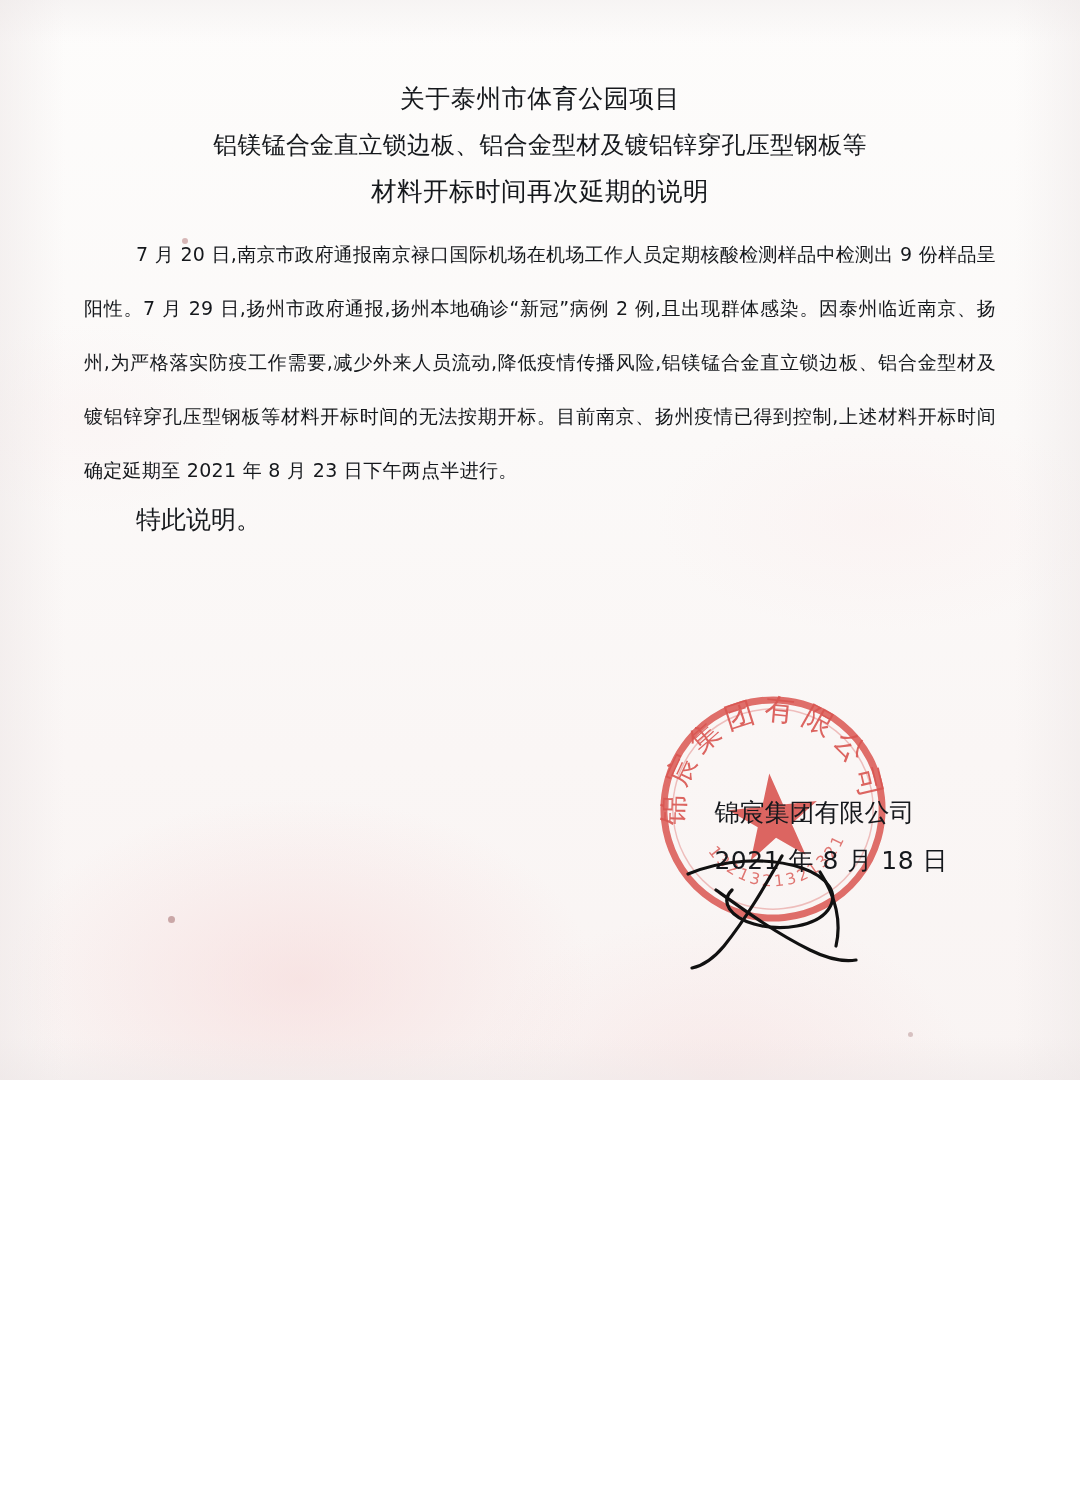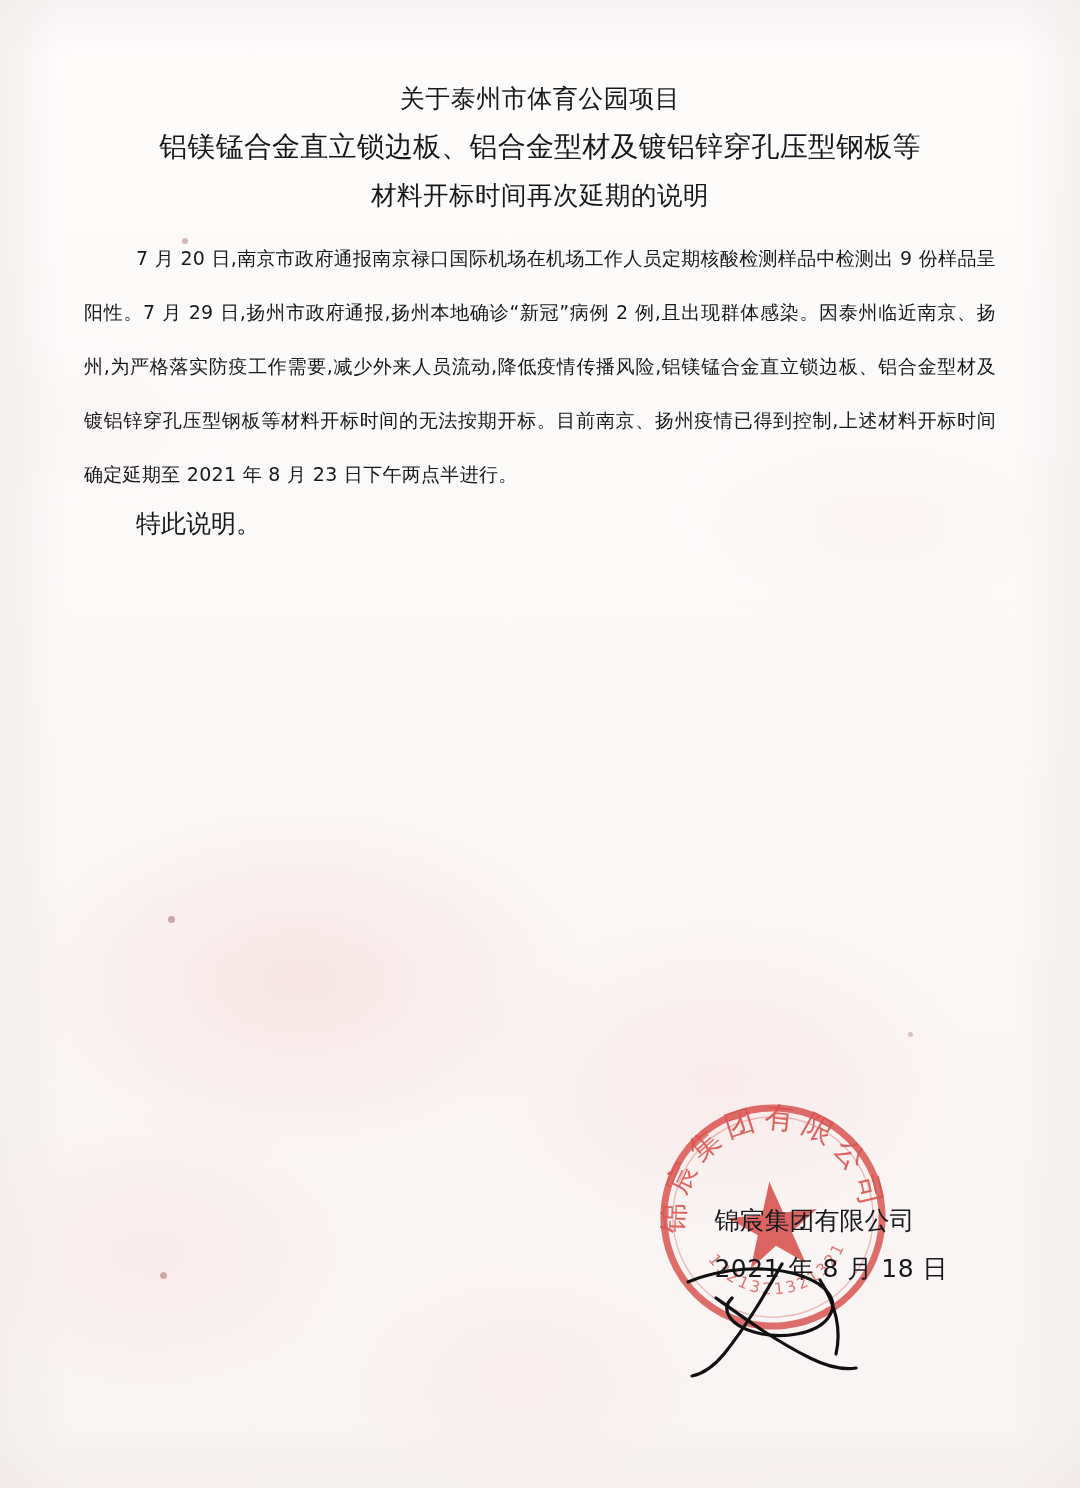--- a/index.html
+++ b/index.html
@@ -11,21 +11,21 @@
     height: 1488px;
     background: #ffffff;
     font-family: "DejaVu Sans", "Liberation Sans", sans-serif;
     overflow: hidden;
   }
 
   
   .page {
     position: relative;
     width: 1080px;
-    height: 1488px;
+    height: 1080px;
     background:
       radial-gradient(ellipse 420px 260px at 300px 980px, rgba(246,214,214,0.55), rgba(255,255,255,0) 70%),
       radial-gradient(ellipse 360px 240px at 720px 1080px, rgba(247,220,220,0.45), rgba(255,255,255,0) 70%),
       radial-gradient(ellipse 300px 200px at 150px 1250px, rgba(246,218,218,0.40), rgba(255,255,255,0) 72%),
       radial-gradient(ellipse 260px 180px at 520px 1380px, rgba(248,226,226,0.35), rgba(255,255,255,0) 72%),
       radial-gradient(ellipse 300px 150px at 880px 520px, rgba(250,235,235,0.35), rgba(255,255,255,0) 75%),
       radial-gradient(ellipse 200px 130px at 90px 420px, rgba(250,238,238,0.35), rgba(255,255,255,0) 75%),
       linear-gradient(180deg, #fdfcfb 0%, #fbf9f8 40%, #faf6f5 70%, #f9f4f3 100%);
     overflow: hidden;
   }
@@ -53,21 +53,21 @@
     color: #15181c;
     letter-spacing: 0.5px;
     font-weight: 500;
     font-family: "DejaVu Sans", "Liberation Sans", sans-serif;
   }
   .doc-title .line {
     display: block;
     margin-bottom: 22px;
   }
   .doc-title .line-1 { font-size: 25px; }
-  .doc-title .line-2 { font-size: 28px; letter-spacing: 0.2px; }
+  .doc-title .line-2 { font-size: 24px; letter-spacing: 0.2px; }
   .doc-title .line-3 { font-size: 25.5px; }
 
   .salutation {
     margin-top: 30px;
     font-size: 25px;
     color: #15181c;
     text-indent: 52px;
     line-height: 1.2;
   }
 

